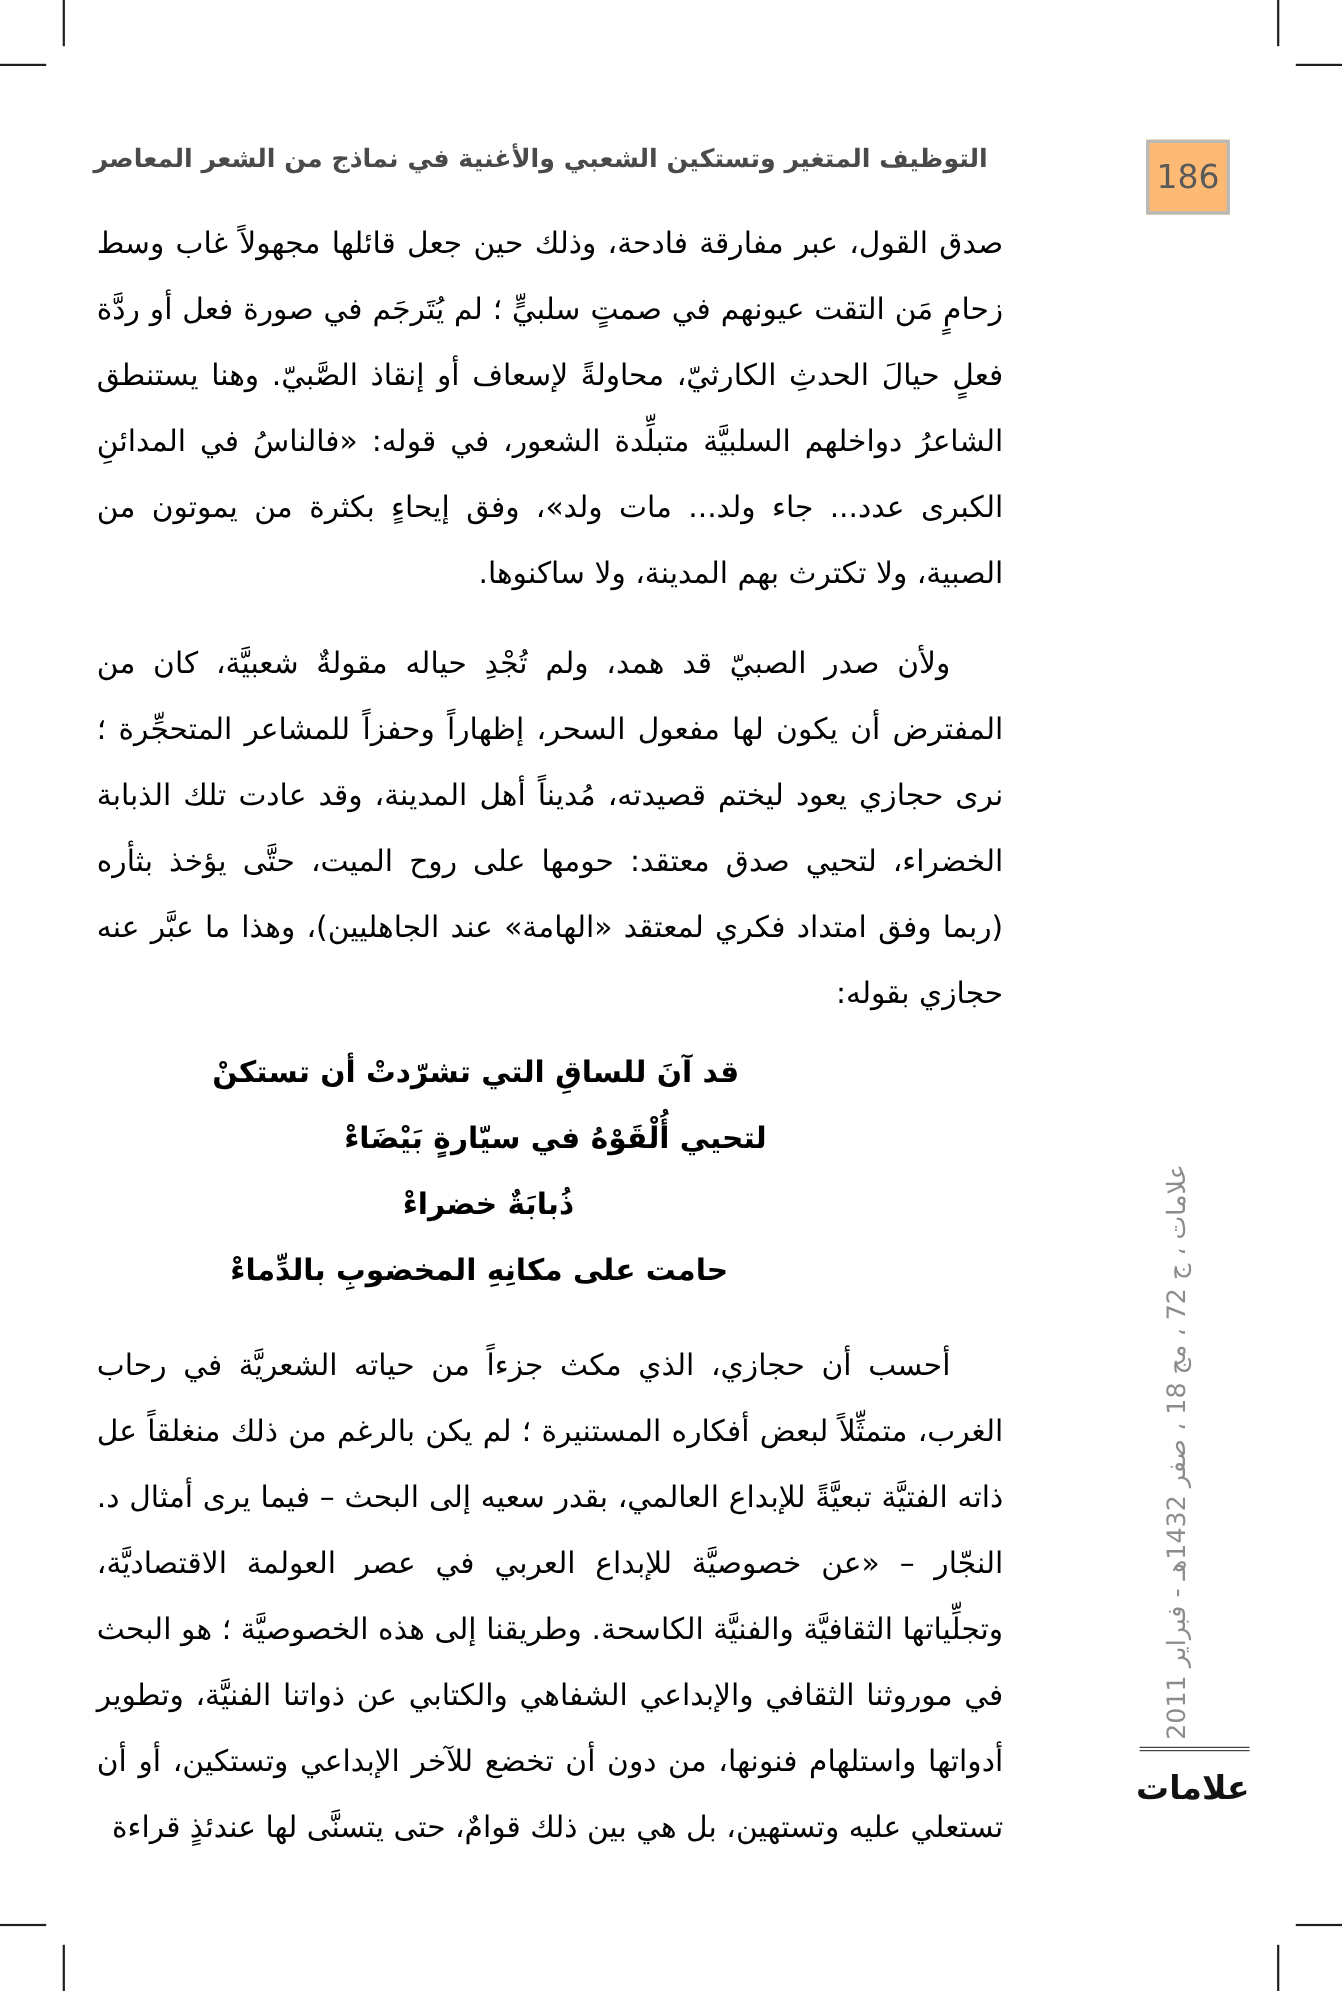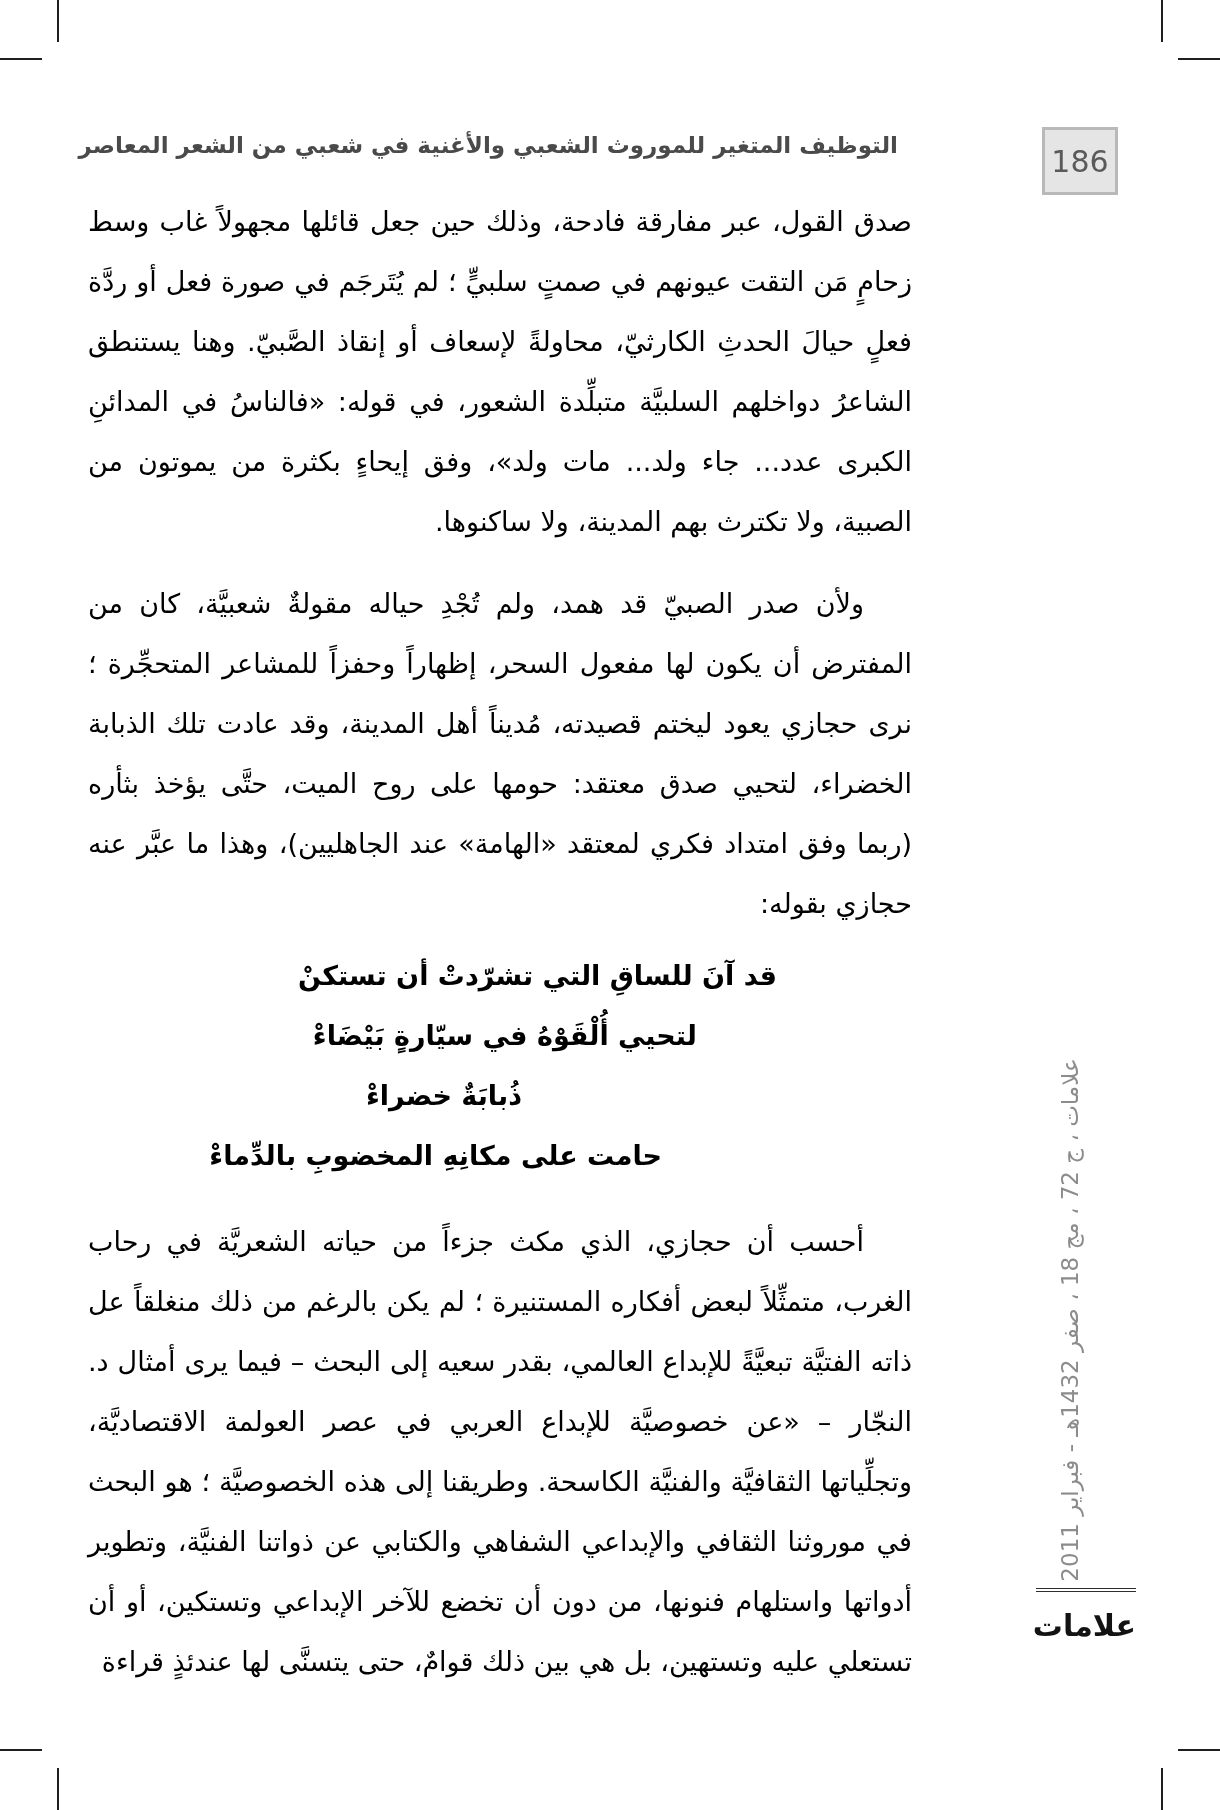--- a/index.html
+++ b/index.html
@@ -10,36 +10,36 @@
   
   .mark { position:absolute; background:#1f1f1f; }
   
   .header-title {
     position:absolute; top:132px; right:322px;
     direction:rtl; white-space:nowrap;
     font-size:23px; font-weight:bold; color:#4a4a4a; letter-spacing:0;
   }
   .page-num-box {
     position:absolute; left:1042px; top:127px; width:70px; height:62px;
-    border:3px solid #b9b9b9; background:#e5e5e5;
+    border:3px solid #b9b9b9; background:#fdba74;
     display:flex; align-items:center; justify-content:center;
     font-size:30px; color:#5a5a5a; direction:ltr;text-align:right;
   }
   
   .content {
     position:absolute; left:88px; top:192px; width:824px;
     direction:rtl; text-align:justify; text-justify:inter-word;
     font-size:27px; line-height:60px; color:#000000;
   }
   .para-indent { text-indent:48px; }
   .p2 { margin-top:22px; }
   .p3 { margin-top:26px; }
   .poem { margin:12px 0 12px 0; font-weight:bold; }
   .poem .verse { white-space:nowrap; line-height:60px; text-align:right; }
-  .poem .v0 { margin-right:135px; }
+  .poem .v0 { margin-right:135px;text-align:center; }
   .poem .v1 { margin-right:215px; }
   .poem .v2 { margin-right:250px; }
   .poem .v3 { margin-right:390px; }
   
   .sidebar-info {
     position:absolute; left:1070px; top:1320px;
     transform:translate(-50%,-50%) rotate(-90deg);
     white-space:nowrap; direction:rtl;
     font-size:23px; color:#8c8c8c;
   }
@@ -58,21 +58,21 @@
 
   <div class="mark" style="left:57px;top:0;width:2px;height:42px;"></div>
   <div class="mark" style="left:0;top:58px;width:42px;height:2px;"></div>
   <div class="mark" style="left:1161px;top:0;width:2px;height:42px;"></div>
   <div class="mark" style="left:1178px;top:58px;width:42px;height:2px;"></div>
   <div class="mark" style="left:1178px;top:1749px;width:42px;height:2px;"></div>
   <div class="mark" style="left:1161px;top:1768px;width:2px;height:42px;"></div>
   <div class="mark" style="left:0;top:1749px;width:42px;height:2px;"></div>
   <div class="mark" style="left:57px;top:1768px;width:2px;height:42px;"></div>
 
-  <div class="header-title">التوظيف المتغير للموروث الشعبي والأغنية في شعبي من الشعر المعاصر</div>
+  <div class="header-title">التوظيف المتغير وتستكين الشعبي والأغنية في نماذج من الشعر المعاصر</div>
   <div class="page-num-box">
     <span>186</span>
   </div>
 
   <div class="content">
     <div class="para">صدق القول، عبر مفارقة فادحة، وذلك حين جعل قائلها مجهولاً غاب وسط زحامٍ مَن التقت عيونهم في صمتٍ سلبيٍّ ؛ لم يُتَرجَم في صورة فعل أو ردَّة فعلٍ حيالَ الحدثِ الكارثيّ، محاولةً لإسعاف أو إنقاذ الصَّبيّ. وهنا يستنطق الشاعرُ دواخلهم السلبيَّة متبلِّدة الشعور، في قوله: «فالناسُ في المدائنِ الكبرى عدد... جاء ولد... مات ولد»، وفق إيحاءٍ بكثرة من يموتون من الصبية، ولا تكترث بهم المدينة، ولا ساكنوها.</div>
     <div class="para para-indent p2">ولأن صدر الصبيّ قد همد، ولم تُجْدِ حياله مقولةٌ شعبيَّة، كان من المفترض أن يكون لها مفعول السحر، إظهاراً وحفزاً للمشاعر المتحجِّرة ؛ نرى حجازي يعود ليختم قصيدته، مُديناً أهل المدينة، وقد عادت تلك الذبابة الخضراء، لتحيي صدق معتقد: حومها على روح الميت، حتَّى يؤخذ بثأره (ربما وفق امتداد فكري لمعتقد «الهامة» عند الجاهليين)، وهذا ما عبَّر عنه حجازي بقوله:</div>
     <div class="poem">
       <div class="verse v0">قد آنَ للساقِ التي تشرّدتْ أن تستكنْ</div>
       <div class="verse v1">لتحيي أُلْقَوْهُ في سيّارةٍ بَيْضَاءْ</div>

